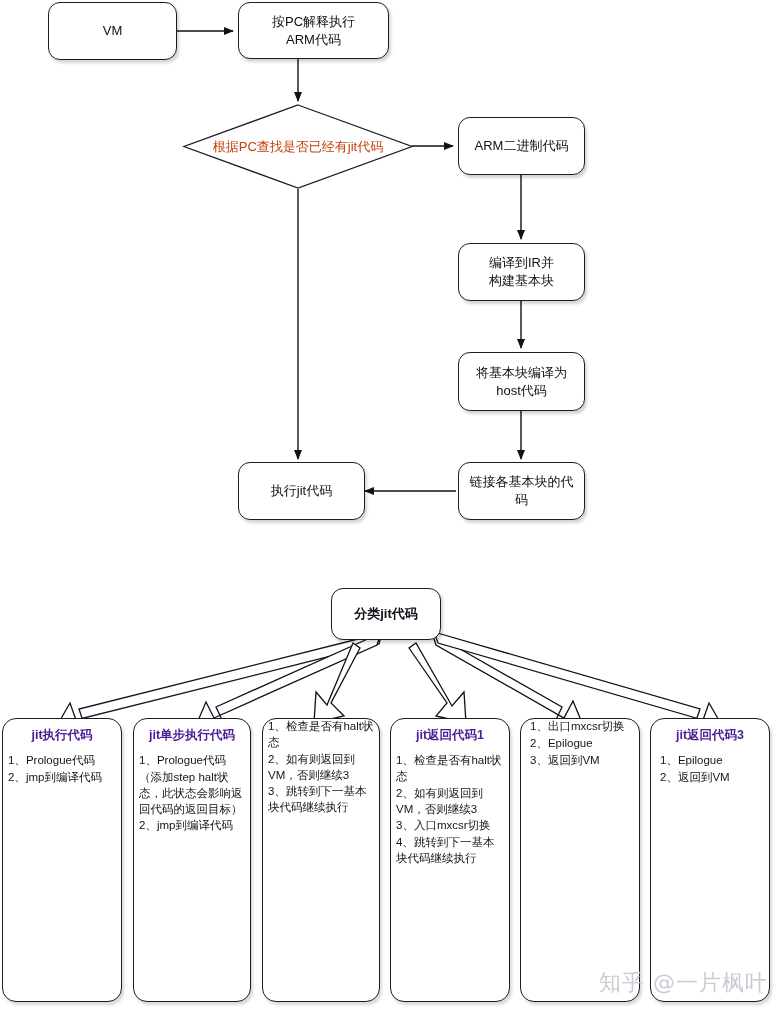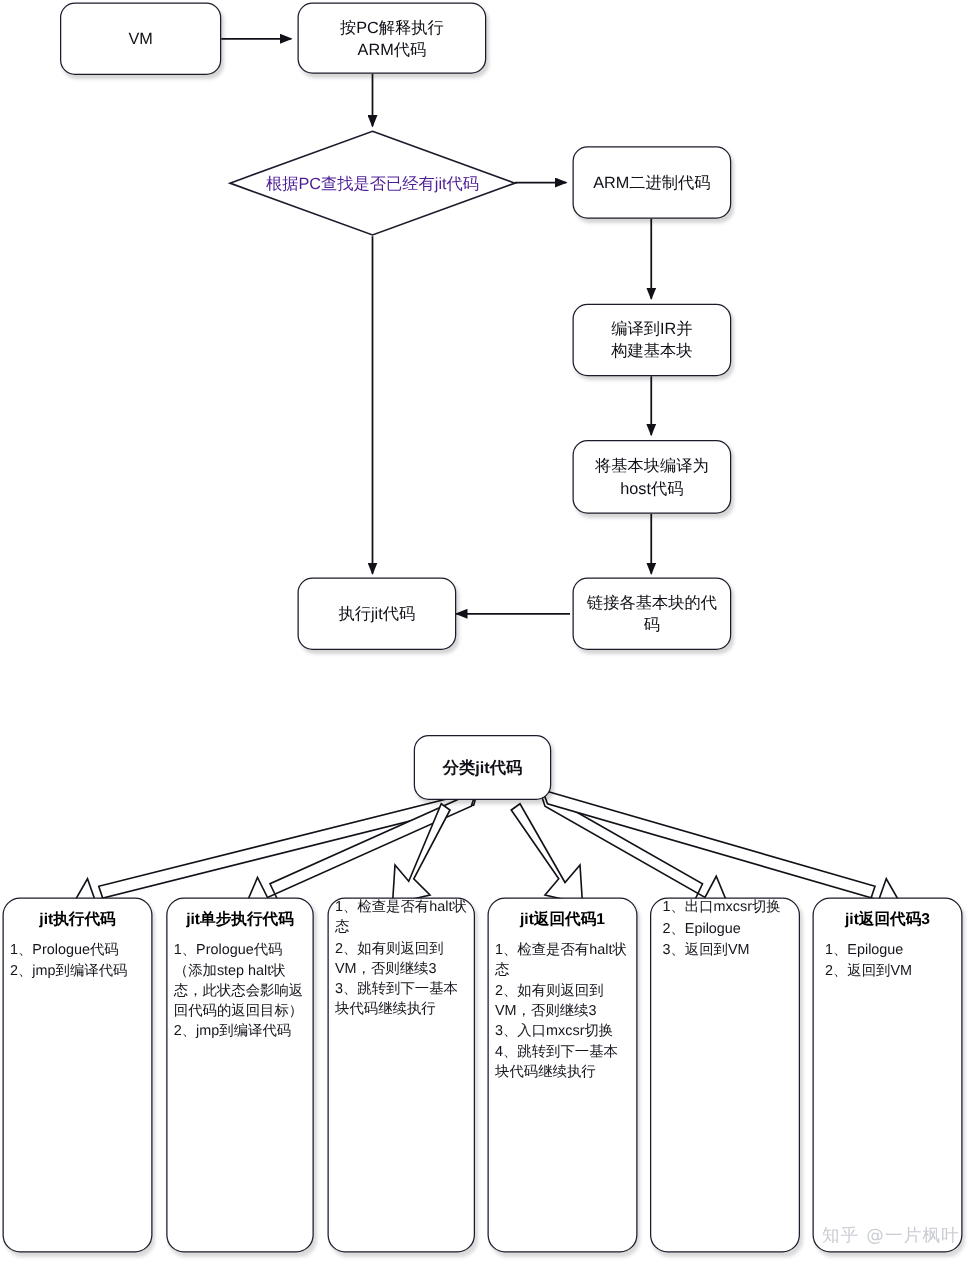--- a/index.html
+++ b/index.html
@@ -28,56 +28,56 @@
     z-index:3;
   }
   .node span{display:block;white-space:pre-line;}
 
   
   .diamond-wrap{position:absolute;z-index:3;}
   .diamond-wrap svg{display:block;overflow:visible;}
   .diamond-label{
     position:absolute;left:0;top:0;width:100%;height:100%;
     display:flex;align-items:center;justify-content:center;
-    font-size:13px;color:#4c1d95;text-align:center;
+    font-size:13px;color:#c2410c;text-align:center;
     pointer-events:none;
   }
 
   
   .card{
     position:absolute;
     background:#ffffff;
     border:1.3px solid #1b1b2b;
     border-radius:14px;
     box-shadow:2px 3px 3px rgba(0,0,0,0.15);
     box-sizing:border-box;
     z-index:3;
     overflow:hidden;
   }
   .card-title{
     text-align:center;
     font-weight:bold;
     font-size:12.5px;
     padding:8px 2px 9px 2px;
-    color:#000000;
+    color:#4c1d95;
     letter-spacing:0px;
   }
   .card-body{
     font-size:11.5px;
     line-height:1.38;
     padding:0 5px 6px 5px;
     color:#14141c;
   }
   .card-body div{margin:0 0 1px 0;white-space:pre-line;}
 
   
   .watermark{
     position:absolute;
     right:14px;bottom:14px;
-    font-size:14px;
+    font-size:22px;
     color:#c9ccd3;
     letter-spacing:1px;
     z-index:6;
     white-space:nowrap;
     font-family:"DejaVu Sans",sans-serif;
   }
 </style>
 </head>
 <body>
 

